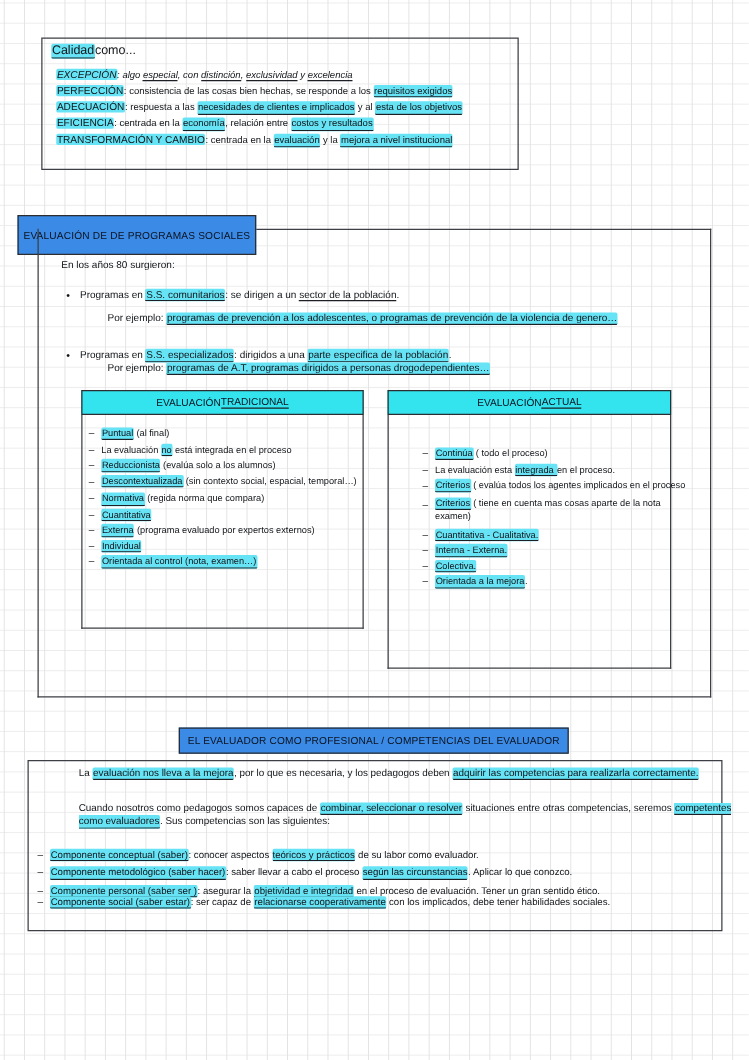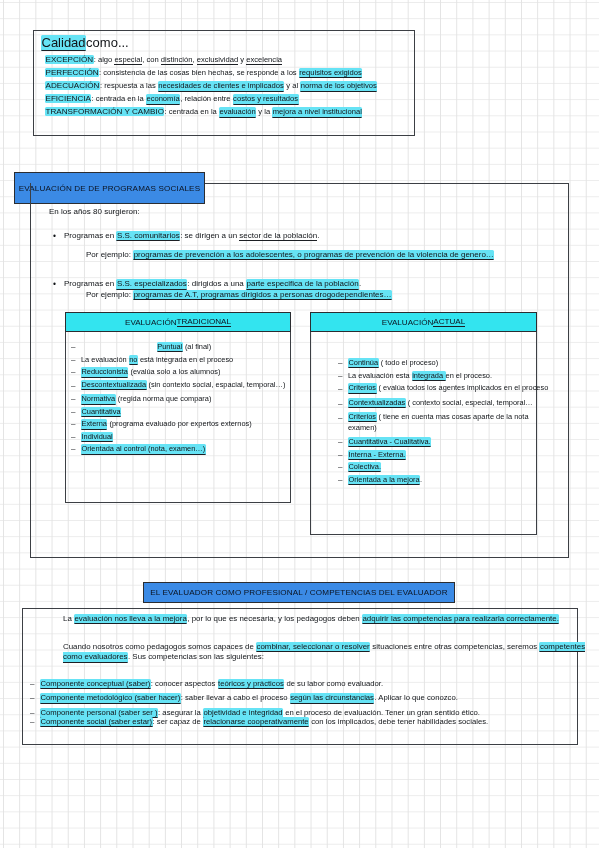--- a/index.html
+++ b/index.html
@@ -88,33 +88,33 @@
   }
   .dashbox { position: relative; }
 </style>
 </head>
 <body>
 
 <div class="page">
 
   <div class="box" style="left:33px; top:30px; width:382px; height:106px;"></div>
 
-  <div class="line" style="left:41px; top:36px; font-size:13px;">
+  <div class="line" style="left:41px; top:36px; font-size:10px;">
     <span class="hl ul">Calidad</span><span>como...</span>
   </div>
 
   <div style="position:absolute; left:45px; top:56px; width:366px;">
-    <div class="line" style="position:relative; left:0; top:0; margin-bottom:4.6px;">
+    <div class="line" style="position:relative; left:0; top:0; margin-bottom:4.6px;font-style:italic;">
       <span class="hl" style="font-size:8.1px;">EXCEPCIÓN</span><span>: </span><span>algo <span class="ul">especial</span>, con <span class="ul">distinción</span>, <span class="ul">exclusividad</span> y <span class="ul">excelencia</span></span>
     </div>
     <div class="line" style="position:relative; left:0; margin-bottom:4.6px;">
       <span class="hl" style="font-size:8.1px;">PERFECCIÓN</span><span>: </span><span>consistencia de las cosas bien hechas, se responde a los <span class="hl ul">requisitos exigidos</span></span>
     </div>
     <div class="line" style="position:relative; left:0; margin-bottom:4.6px;">
-      <span class="hl" style="font-size:8.1px;">ADECUACIÓN</span><span>: </span><span>respuesta a las <span class="hl ul">necesidades de clientes e implicados</span> y al <span class="hl ul">norma de los objetivos</span></span>
+      <span class="hl" style="font-size:8.1px;">ADECUACIÓN</span><span>: </span><span>respuesta a las <span class="hl ul">necesidades de clientes e implicados</span> y al <span class="hl ul">esta de los objetivos</span></span>
     </div>
     <div class="line" style="position:relative; left:0; margin-bottom:4.6px;">
       <span class="hl" style="font-size:8.1px;">EFICIENCIA</span><span>: </span><span>centrada en la <span class="hl ul">economía</span>, relación entre <span class="hl ul">costos y resultados</span></span>
     </div>
     <div class="line" style="position:relative; left:0;">
       <span class="hl" style="font-size:8.1px;">TRANSFORMACIÓN Y CAMBIO</span><span>: </span><span>centrada en la <span class="hl ul">evaluación</span> y la <span class="hl ul">mejora a nivel institucional</span></span>
     </div>
   </div>
 
   <div class="hdr" style="left:14px; top:172px; width:191px; height:32px;">
@@ -141,42 +141,41 @@
     <span>Por ejemplo: </span><span class="hl ul">programas de A.T, programas dirigidos a personas drogodependientes…</span>
   </div>
 
   <div class="tblhdr" style="left:65px; top:312px; width:226px; height:20px;">
     <span>EVALUACIÓN </span>
       <span class="u2">TRADICIONAL</span>
   </div>
   <div class="box" style="left:65px; top:332px; width:226px; height:171px; border-top:none;"></div>
 
   <div style="position:absolute; left:81px; top:342px; width:206px; font-size:7.4px;">
-    <div class="dashbox dash" style="margin-bottom:3.6px;text-align:center;"><span class="hl ul">Puntual</span><span> (al final)</span></div>
+    <div class="dashbox dash" style="margin-bottom:3.6px;"><span class="hl ul">Puntual</span><span> (al final)</span></div>
     <div class="dashbox dash" style="margin-bottom:3.6px;"><span>La evaluación </span><span class="hl ul">no</span><span> está integrada en el proceso</span></div>
     <div class="dashbox dash" style="margin-bottom:3.6px;"><span class="hl ul">Reduccionista</span><span> (evalúa solo a los alumnos)</span></div>
     <div class="dashbox dash" style="margin-bottom:3.6px; line-height:1.45;"><span class="hl ul">Descontextualizada</span><span> (sin contexto social, espacial, temporal…)</span></div>
     <div class="dashbox dash" style="margin-bottom:3.6px;"><span class="hl ul">Normativa</span><span> (regida norma que compara)</span></div>
     <div class="dashbox dash" style="margin-bottom:3.6px;"><span class="hl ul">Cuantitativa</span></div>
     <div class="dashbox dash" style="margin-bottom:3.6px;"><span class="hl ul">Externa</span><span> (programa evaluado por expertos externos)</span></div>
     <div class="dashbox dash" style="margin-bottom:3.6px;"><span class="hl ul">Individual</span></div>
     <div class="dashbox dash"><span class="hl ul">Orientada al control (nota, examen…)</span></div>
   </div>
 
   <div class="tblhdr" style="left:310px; top:312px; width:227px; height:20px;">
     <span>EVALUACIÓN </span>
       <span class="u2">ACTUAL</span>
   </div>
   <div class="box" style="left:310px; top:332px; width:227px; height:203px; border-top:none;"></div>
 
   <div style="position:absolute; left:326px; top:358px; width:206px; font-size:7.4px;margin-left:22px;">
     <div class="dashbox dash" style="margin-bottom:3.6px;"><span class="hl ul">Continúa</span><span> ( todo el proceso)</span></div>
     <div class="dashbox dash" style="margin-bottom:3.6px;"><span>La evaluación esta </span><span class="hl ul">integrada </span><span>en el proceso.</span></div>
     <div class="dashbox dash" style="margin-bottom:3.6px; line-height:1.45;"><span class="hl ul">Criterios</span><span> ( evalúa todos los agentes implicados en el proceso</span></div>
-    <div class="dashbox dash" style="margin-bottom:3.6px; line-height:1.45;"><span class="hl ul">Contextualizadas</span><span> ( contexto social, especial, temporal…</span></div>
     <div class="dashbox dash" style="margin-bottom:3.6px; line-height:1.45;"><span class="hl ul">Criterios</span><span> ( tiene en cuenta mas cosas aparte de la nota examen)</span></div>
     <div class="dashbox dash" style="margin-bottom:3.6px;"><span class="hl ul">Cuantitativa - Cualitativa.</span></div>
     <div class="dashbox dash" style="margin-bottom:3.6px;"><span class="hl ul">Interna - Externa.</span></div>
     <div class="dashbox dash" style="margin-bottom:3.6px;"><span class="hl ul">Colectiva.</span></div>
     <div class="dashbox dash"><span class="hl ul">Orientada a la mejora</span><span>.</span></div>
   </div>
 
   <div class="hdr" style="left:143px; top:582px; width:312px; height:21px;">
     <span>EL EVALUADOR COMO PROFESIONAL /  COMPETENCIAS DEL EVALUADOR</span>
   </div>

